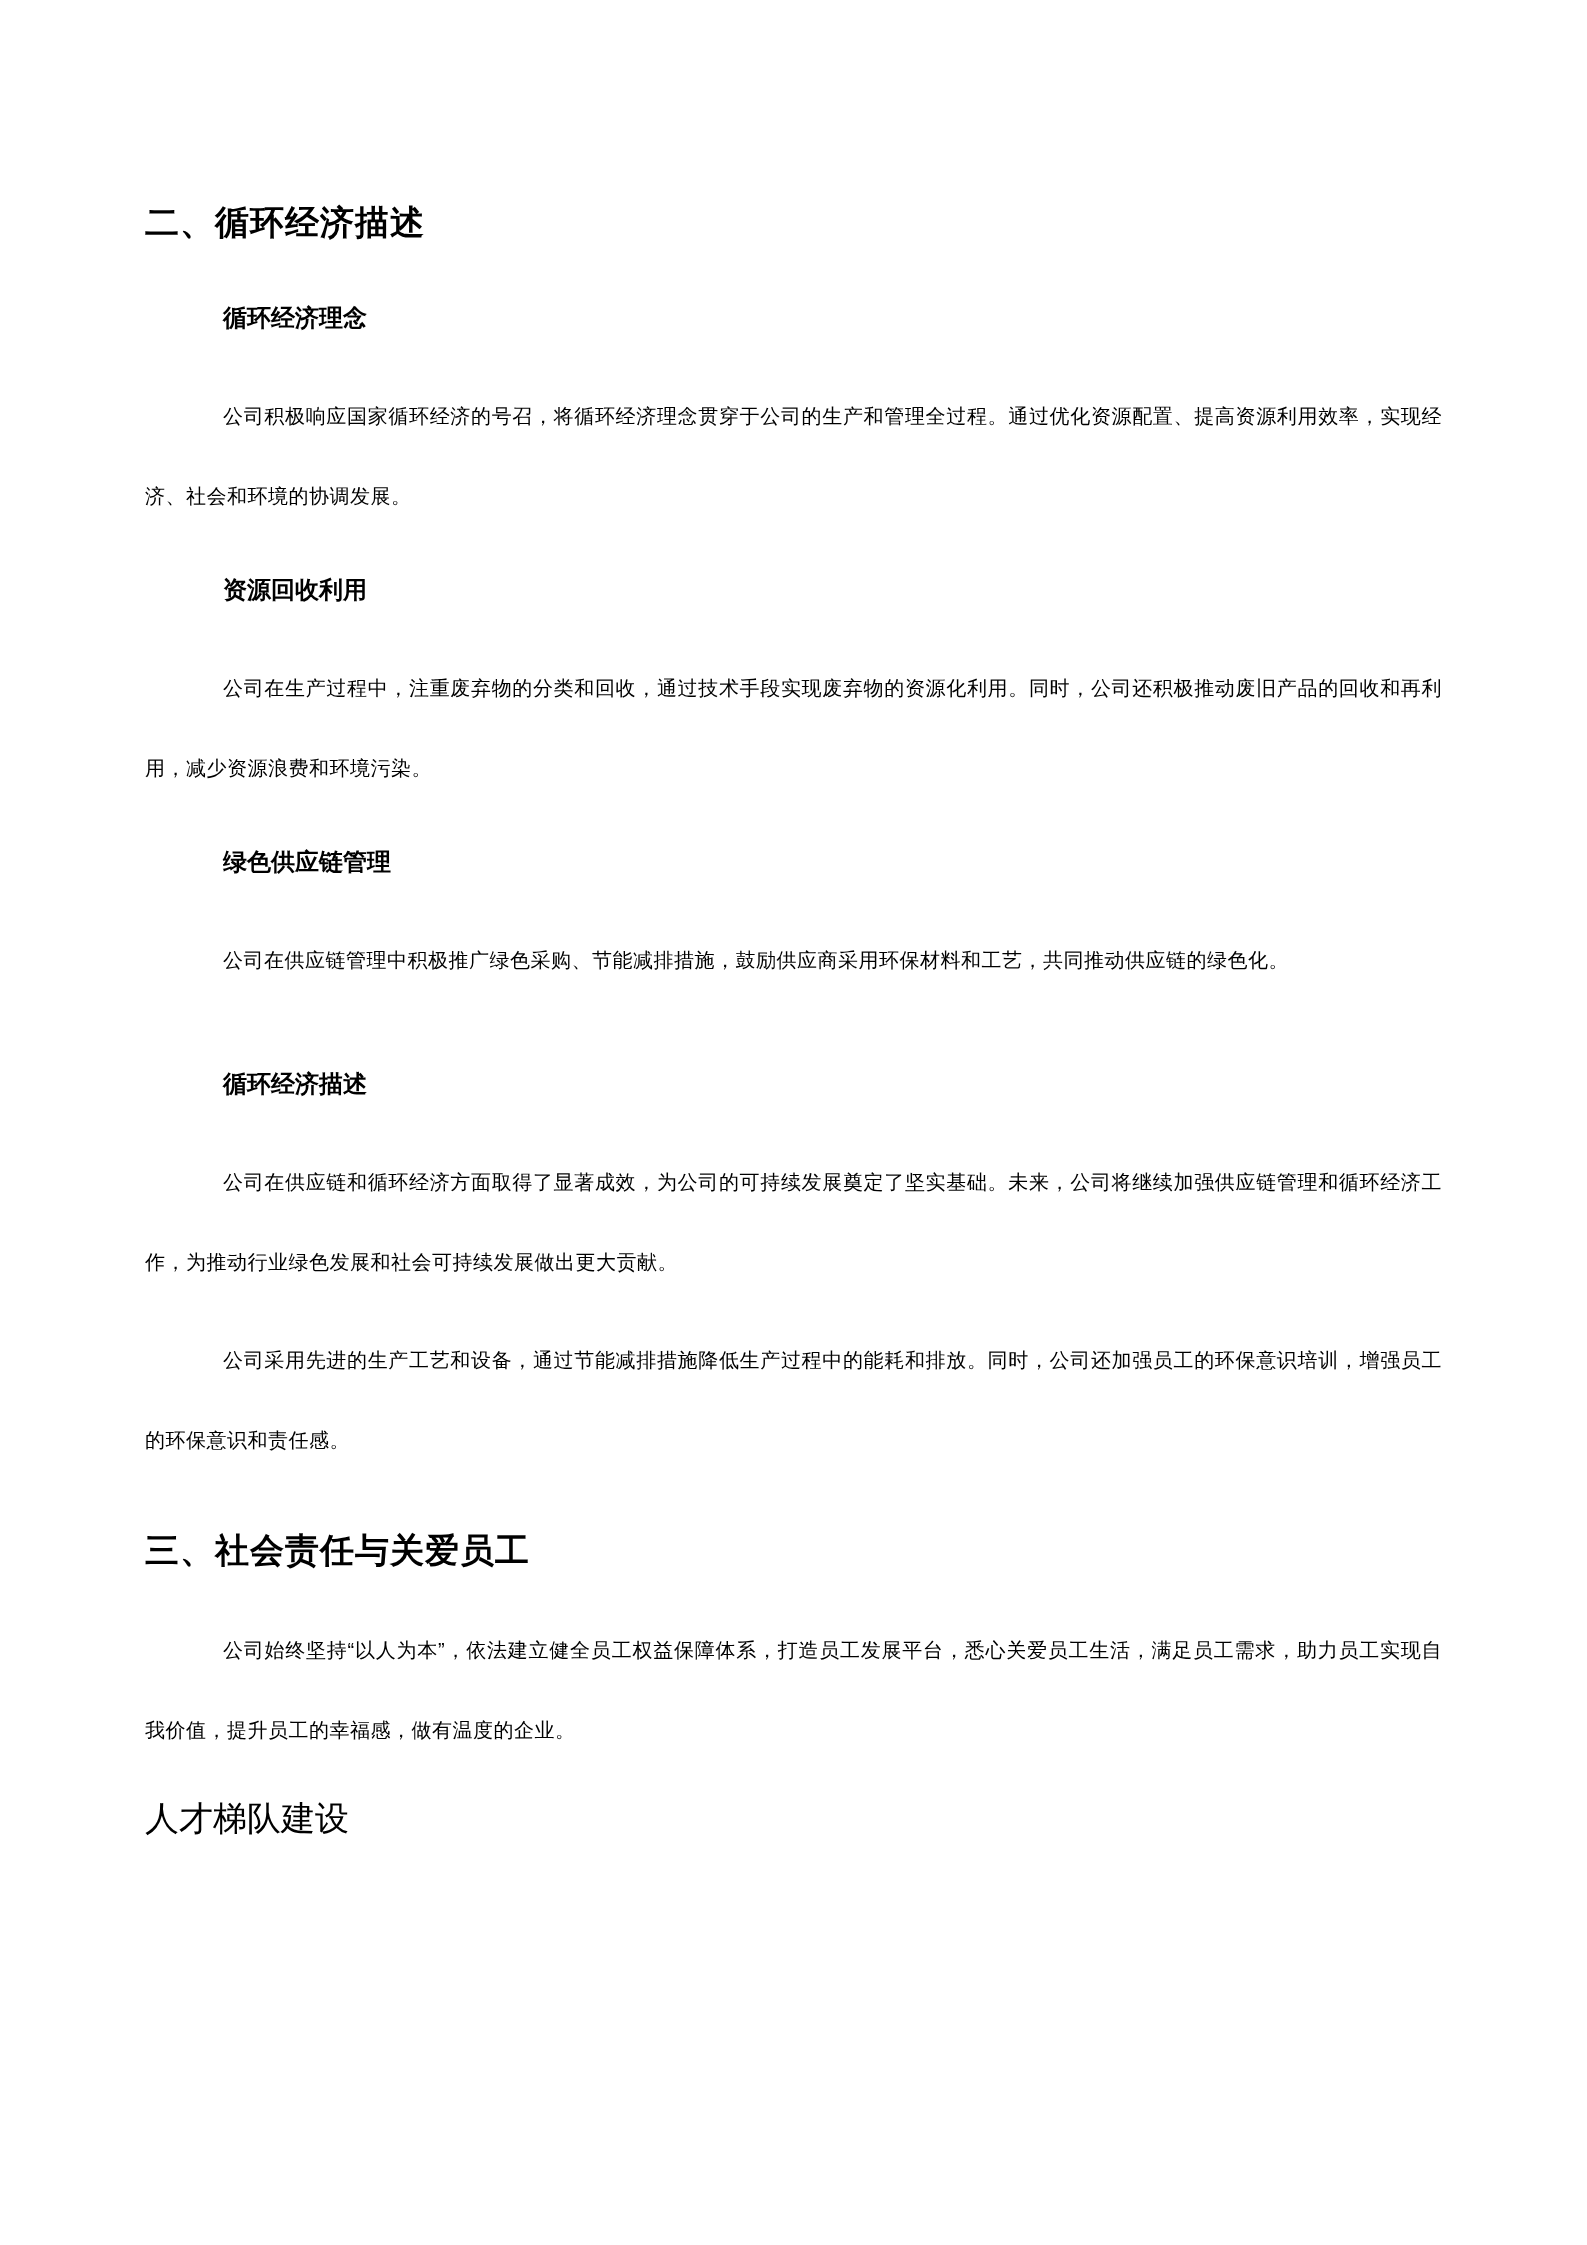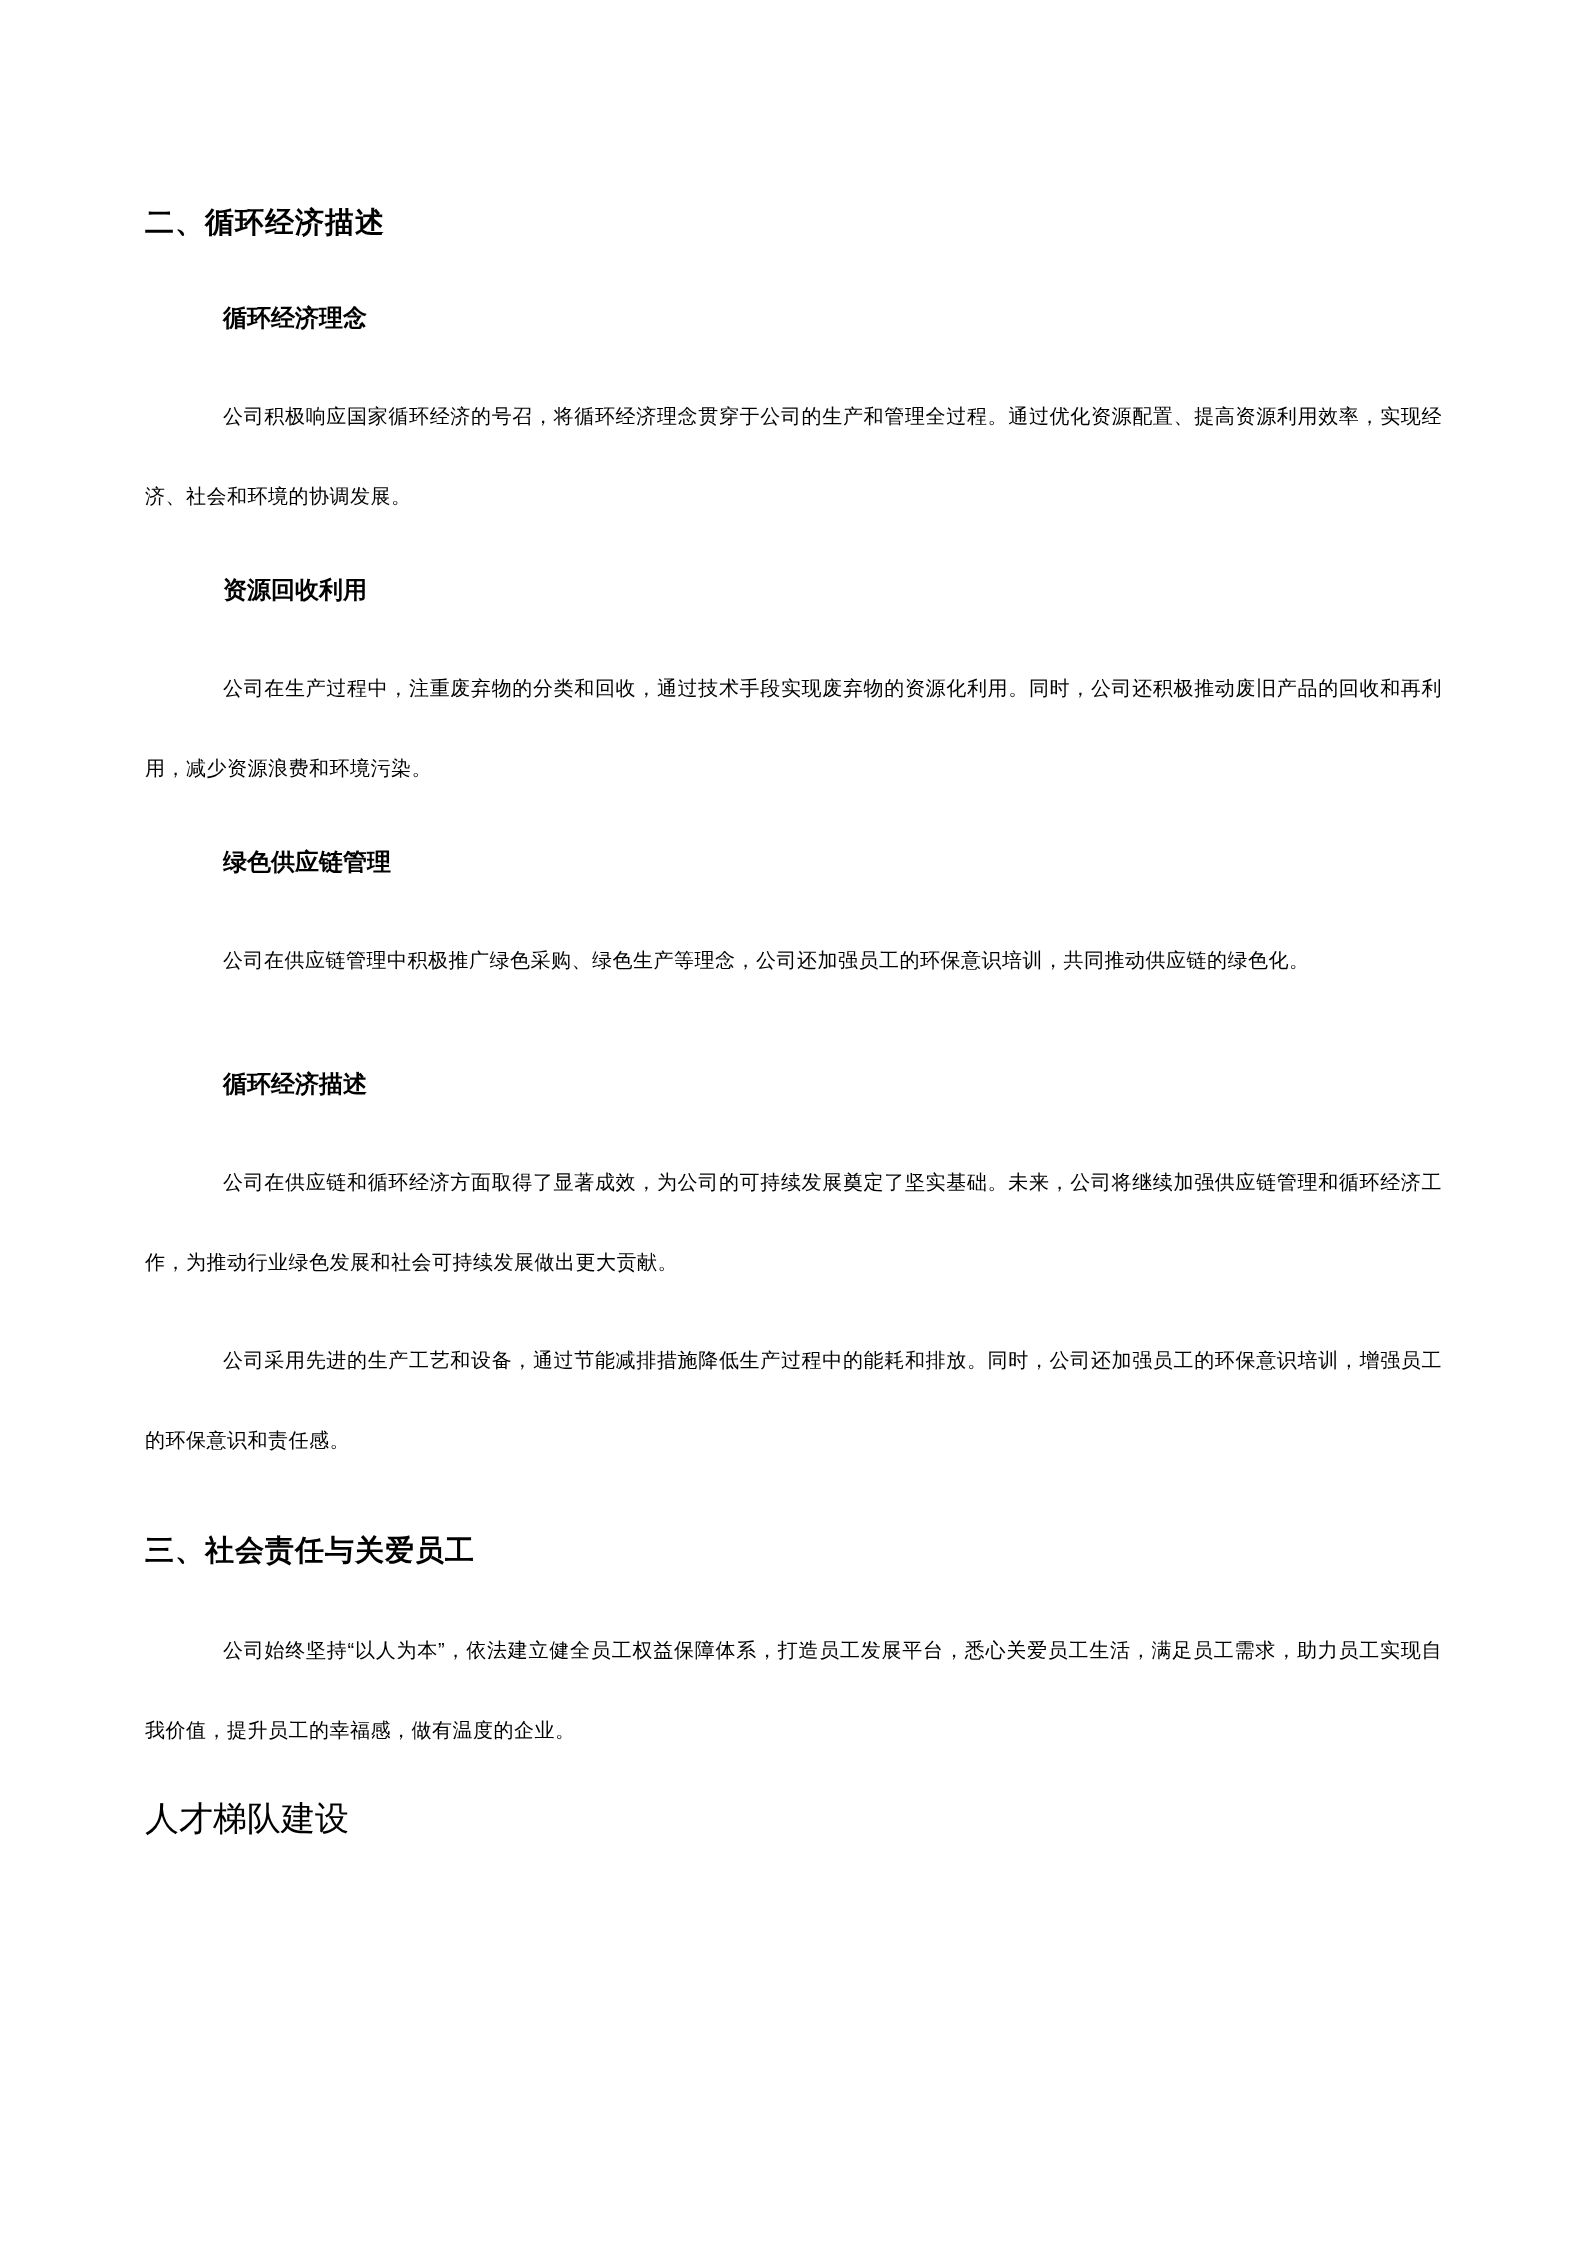--- a/index.html
+++ b/index.html
@@ -13,21 +13,21 @@
     height: 2245px;
     margin: 0 auto;
     background: #ffffff;
     box-sizing: border-box;
     padding: 180px 145px 0 145px;
     color: #000000;
     font-family: "Liberation Sans", "DejaVu Sans", sans-serif;
     overflow: hidden;
   }
   .h-major {
-    font-size: 29px;
+    font-size: 34px;
     font-weight: bold;
     line-height: 84px;
     margin: 0;
     letter-spacing: 1px;
   }
   .h-sub {
     font-size: 24px;
     font-weight: bold;
     line-height: 80px;
     margin: 14px 0 0 0;
@@ -61,21 +61,21 @@
   <h3 class="h-sub">循环经济理念</h3>
 
   <p class="para">公司积极响应国家循环经济的号召，将循环经济理念贯穿于公司的生产和管理全过程。通过优化资源配置、提高资源利用效率，实现经济、社会和环境的协调发展。</p>
 
   <h3 class="h-sub">资源回收利用</h3>
 
   <p class="para">公司在生产过程中，注重废弃物的分类和回收，通过技术手段实现废弃物的资源化利用。同时，公司还积极推动废旧产品的回收和再利用，减少资源浪费和环境污染。</p>
 
   <h3 class="h-sub">绿色供应链管理</h3>
 
-  <p class="para">公司在供应链管理中积极推广绿色采购、绿色生产等理念，公司还加强员工的环保意识培训，共同推动供应链的绿色化。</p>
+  <p class="para">公司在供应链管理中积极推广绿色采购、节能减排措施，鼓励供应商采用环保材料和工艺，共同推动供应链的绿色化。</p>
 
   <h3 class="h-sub mt-xl">循环经济描述</h3>
 
   <p class="para">公司在供应链和循环经济方面取得了显著成效，为公司的可持续发展奠定了坚实基础。未来，公司将继续加强供应链管理和循环经济工作，为推动行业绿色发展和社会可持续发展做出更大贡献。</p>
 
   <p class="para">公司采用先进的生产工艺和设备，通过节能减排措施降低生产过程中的能耗和排放。同时，公司还加强员工的环保意识培训，增强员工的环保意识和责任感。</p>
 
   <h2 class="h-major mt-lg">三、社会责任与关爱员工</h2>
 
   <p class="para">公司始终坚持“以人为本”，依法建立健全员工权益保障体系，打造员工发展平台，悉心关爱员工生活，满足员工需求，助力员工实现自我价值，提升员工的幸福感，做有温度的企业。</p>

